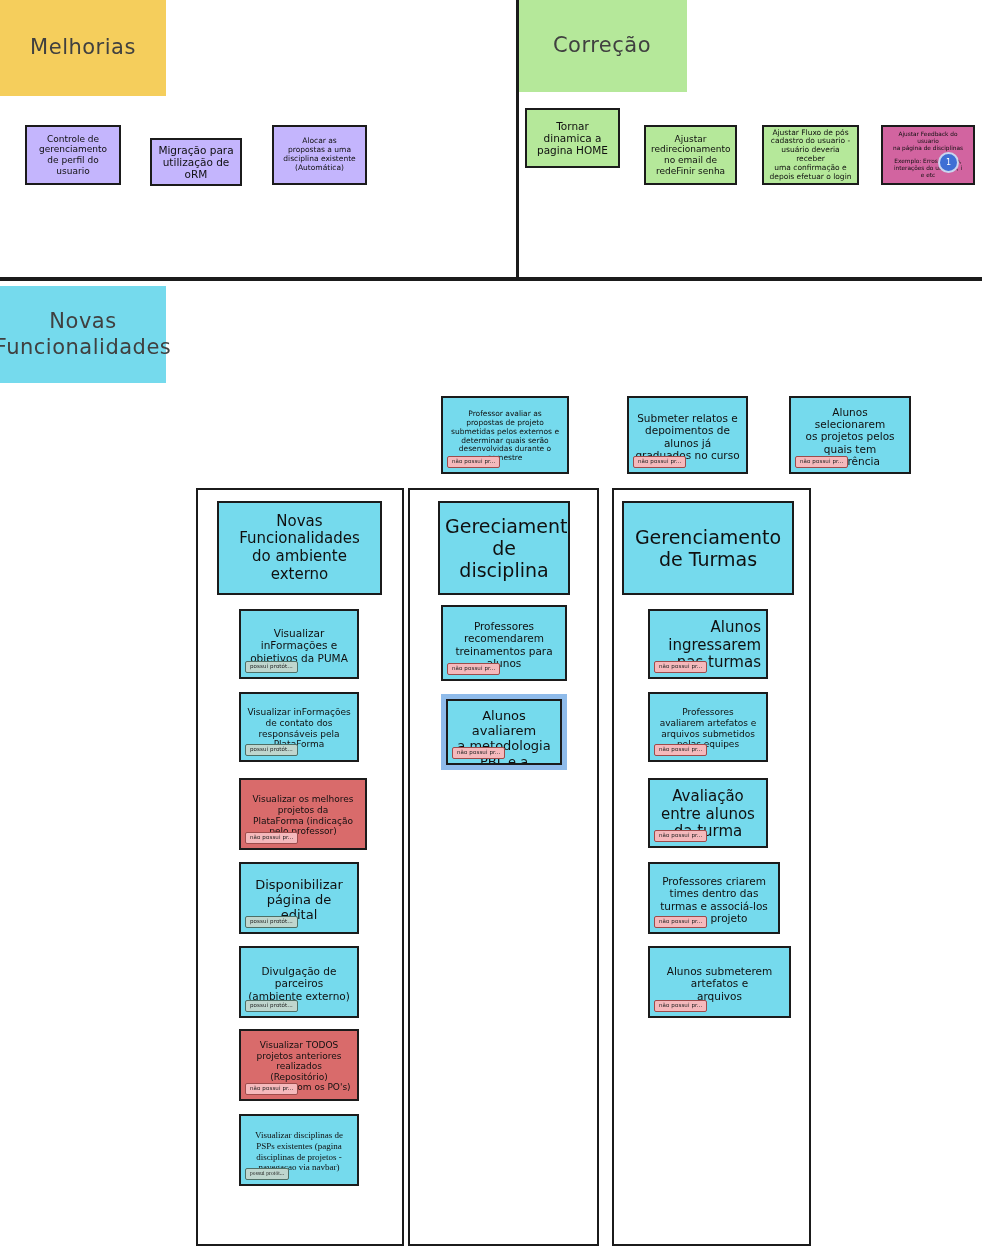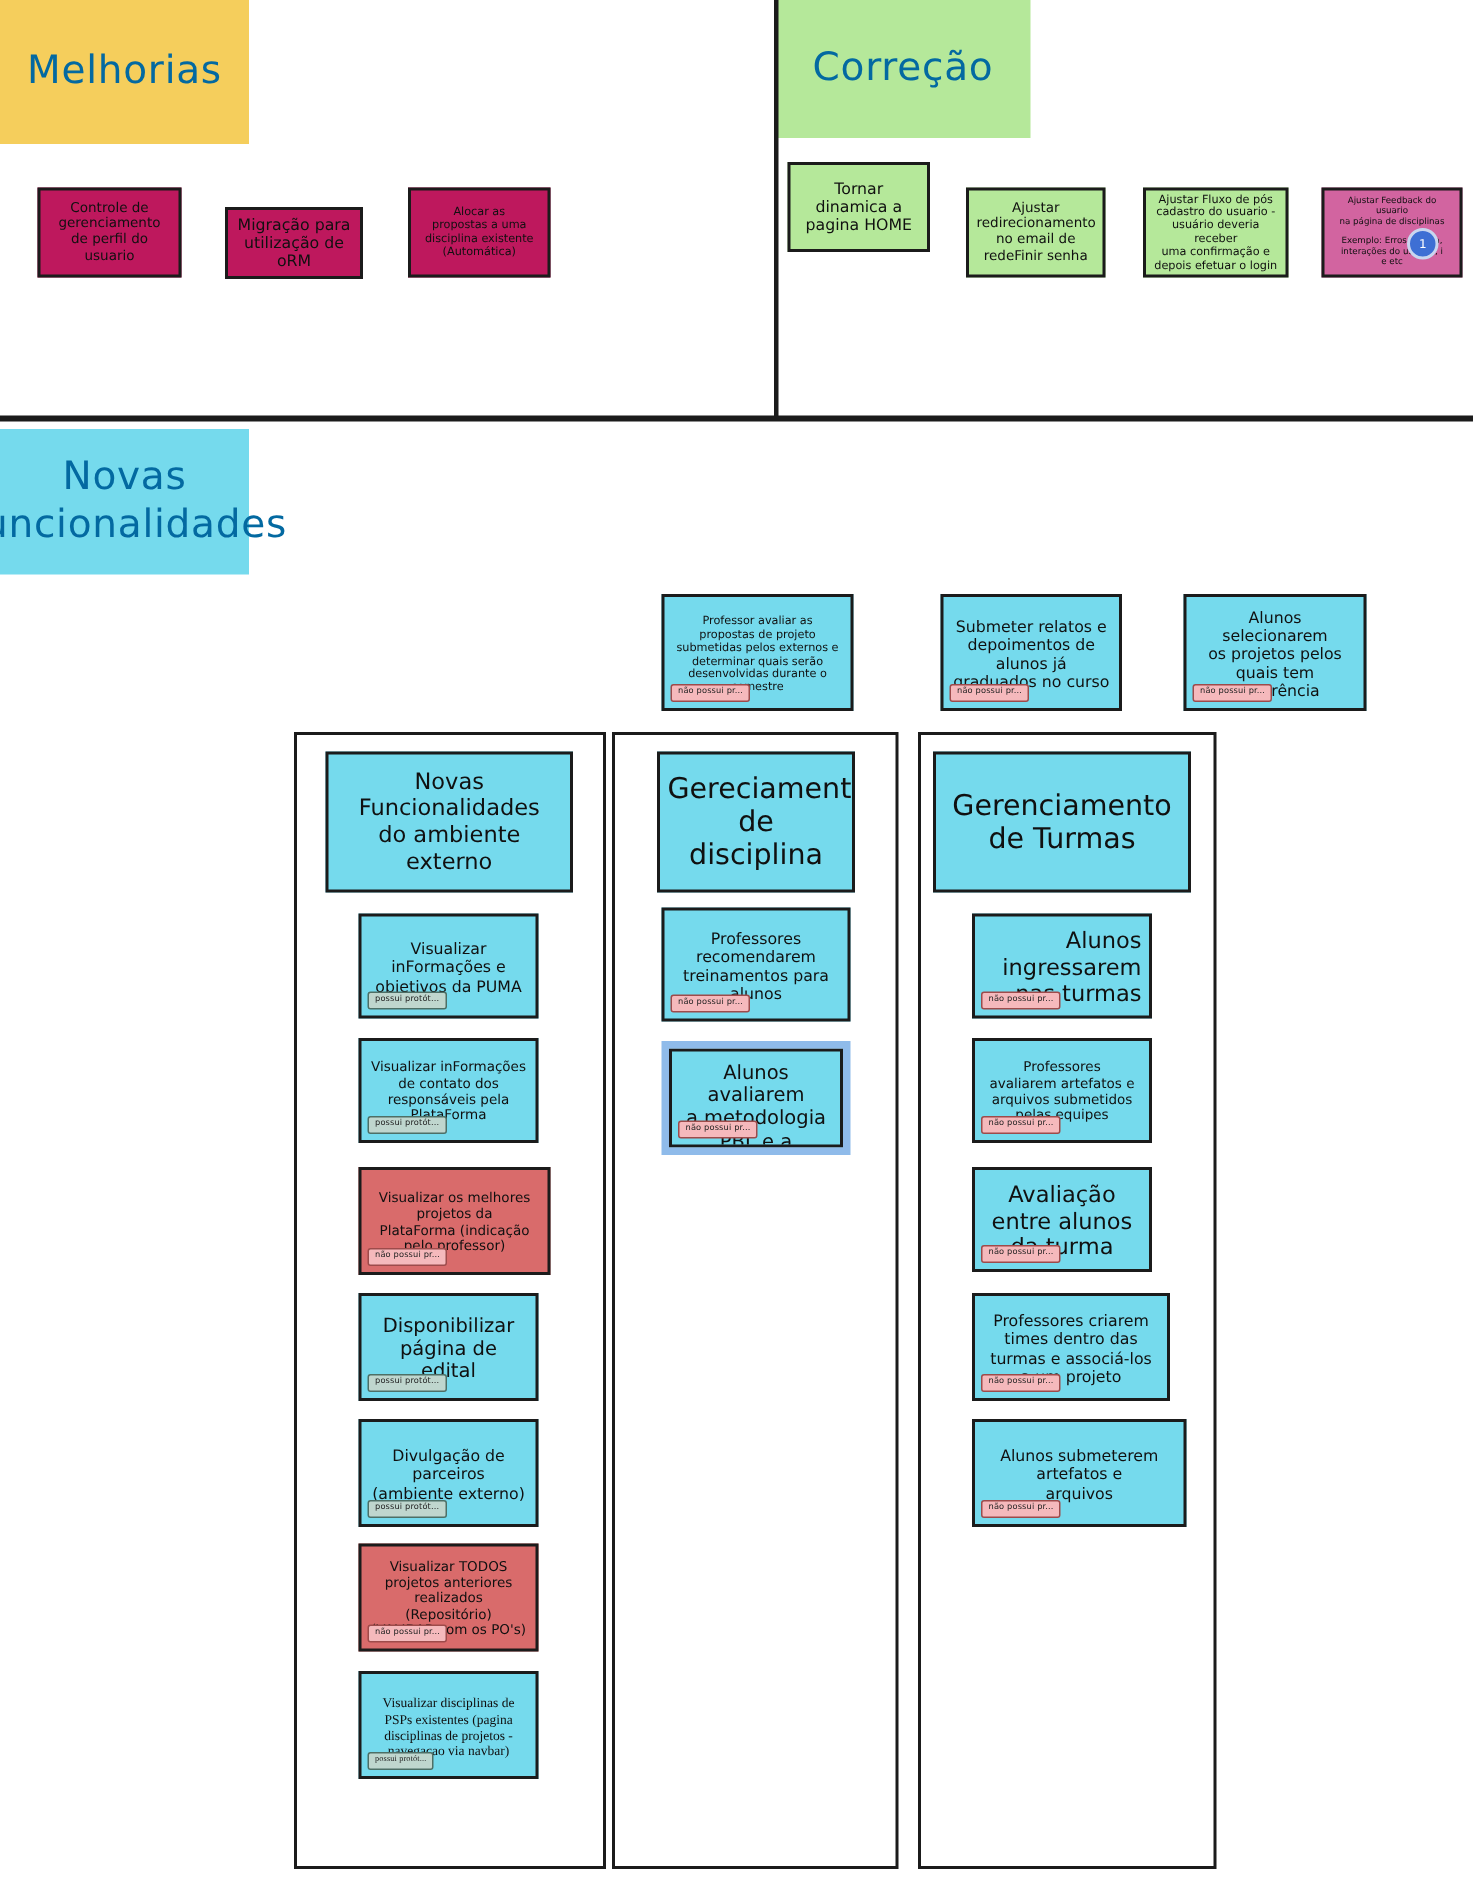--- a/index.html
+++ b/index.html
@@ -15,22 +15,22 @@
     overflow: hidden;
   }
 
   
   .lane-header {
     position: absolute;
     display: flex;
     align-items: center;
     justify-content: center;
     text-align: center;
-    font-size: 26px;
-    color: #0369a1;
+    font-size: 21px;
+    color: #404040;
     letter-spacing: 0.5px;
     line-height: 1.22;
     padding: 4px 8px;
     box-sizing: border-box;
   }
   #lane-melhorias   { left: 0px;   top: 0px;   width: 166px; height: 96px;  background: #F5CE5C; }
   #lane-correcao    { left: 517px; top: 0px;   width: 170px; height: 92px;  background: #B5E89A; }
   #lane-novas       { left: 0px;   top: 286px; width: 166px; height: 97px;  background: #75DAED; }
 
   
@@ -61,21 +61,21 @@
   }
   .card .card-text {
     display: block;
     width: 100%;
     line-height: 1.17;
     white-space: pre-line;
   }
   .card.has-tag { justify-content: flex-start; padding-top: 7px; }
   .card.has-tag .card-text { margin-top: auto; margin-bottom: auto; }
 
-  .yellow { background: #be185d; }
+  .yellow { background: #c4b5fd; }
   .green  { background: #B5E89A; }
   .blue   { background: #75DAED; }
   .red    { background: #D96B6B; }
   .pink   { background: #D264A0; }
 
   
   .t-xs  { font-size: 7.5px; }
   .t-sm  { font-size: 9px; }
   .t-md  { font-size: 10.5px; }
   .t-lg  { font-size: 13px; }

